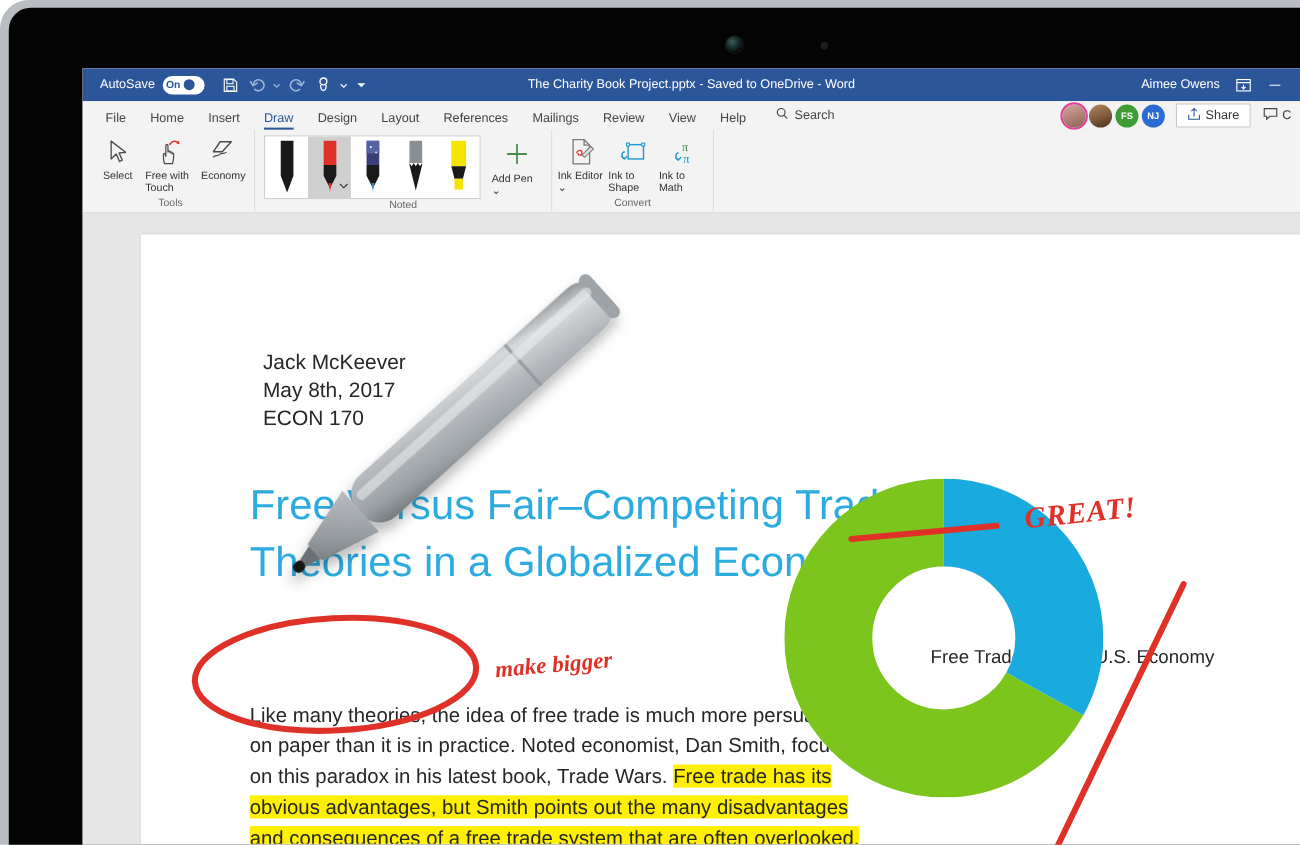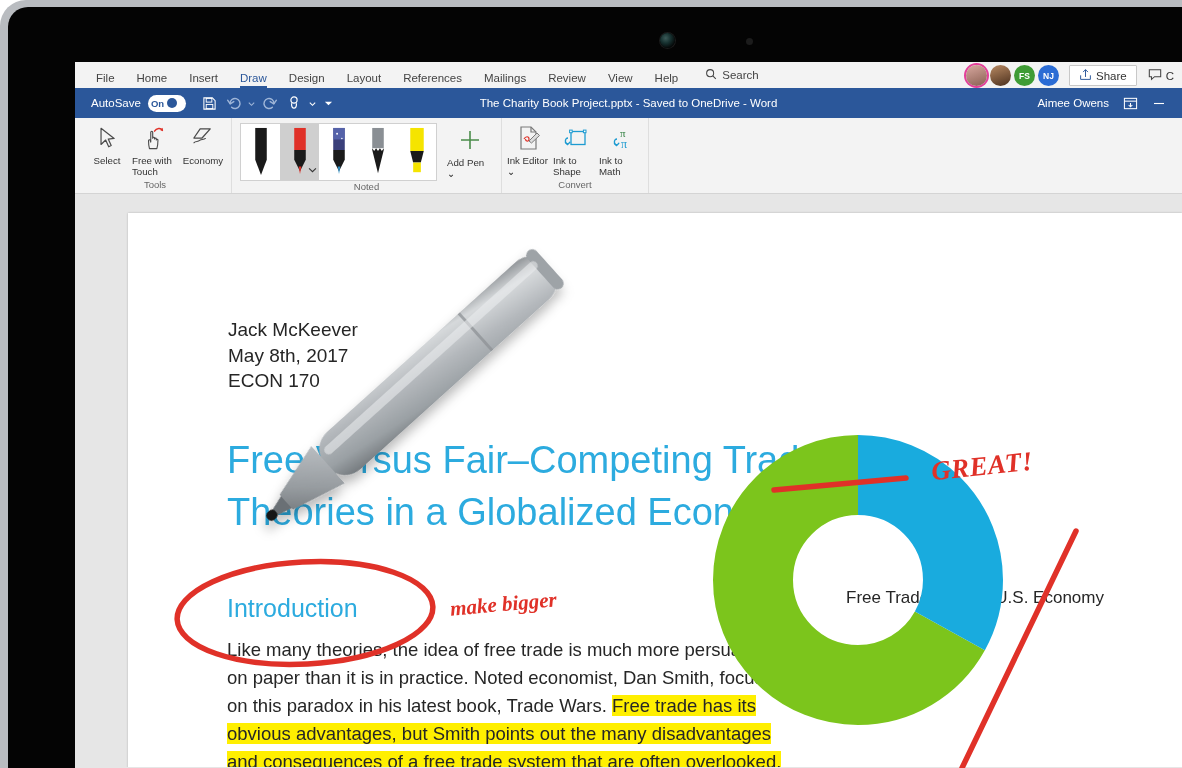--- a/index.html
+++ b/index.html
@@ -142,21 +142,21 @@
     position: relative; height: calc(706px - 30px - 26px - 77px);
     background: #e6e6e6; overflow: hidden;
   }
   #page {
     position: absolute; left: 53px; top: 19px; width: 1054px; height: 600px;
     background: #ffffff; box-shadow: 0 0 2px rgba(0,0,0,0.22);
   }
 
   
   #author-block {
-    position: absolute; left: 100px; top: 104px;
+    position: absolute; left: 111px; top: 104px;
     font-size: 19px; line-height: 25.5px; color: #262626;
   }
   #doc-heading {
     position: absolute; left: 99px; top: 221px; width: 610px;
     font-size: 38px; line-height: 52px; color: #2cabdf; font-weight: 400;
   }
   #section-heading {
     position: absolute; left: 99px; top: 381px;
     font-size: 25px; color: #2cabdf; font-weight: 400;
   }
@@ -190,20 +190,91 @@
 <body>
 
 <div id="device-frame">
   <div id="device-bezel">
     <div id="camera-lens"></div>
     <div id="camera-sensor"></div>
   </div>
 </div>
 
 <div id="word-window">
+
+  <div id="title-bar">
+    <div id="autosave-group">
+      <span id="autosave-label">AutoSave</span>
+      <div id="autosave-toggle">
+        <span id="autosave-state">On</span>
+        <span id="autosave-knob"></span>
+      </div>
+    </div>
+
+    <div id="qat-group">
+      <span class="qat-btn">
+        <svg width="15" height="15" viewBox="0 0 16 16">
+            <path d="M2 2h9l3 3v9H2V2z" fill="none" stroke="#fff" stroke-width="1.1"></path>
+            <rect x="4.5" y="2.5" width="6" height="4" fill="none" stroke="#fff" stroke-width="1"></rect>
+            <rect x="4.5" y="9" width="7" height="4.5" fill="none" stroke="#fff" stroke-width="1"></rect>
+          </svg>
+      </span>
+      <span class="qat-btn">
+        <svg width="16" height="16" viewBox="0 0 16 16">
+            <path d="M4 8.5a5 5 0 1 1 1.6 3.7" fill="none" stroke="#9fb6d8" stroke-width="1.4" stroke-linecap="round"></path>
+            <path d="M1.6 5.2 4.2 8.9 7.8 6.6" fill="none" stroke="#9fb6d8" stroke-width="1.4" stroke-linecap="round" stroke-linejoin="round"></path>
+          </svg>
+      </span>
+      <span class="qat-btn" style="width:12px">
+        <svg width="9" height="9" viewBox="0 0 10 10">
+            <path d="M2 4l3 3 3-3" fill="none" stroke="#9fb6d8" stroke-width="1.2"></path>
+          </svg>
+      </span>
+      <span class="qat-btn">
+        <svg width="16" height="16" viewBox="0 0 16 16">
+            <path d="M12 8.5a5 5 0 1 0-1.6 3.7" fill="none" stroke="#9fb6d8" stroke-width="1.4" stroke-linecap="round"></path>
+            <path d="M14.4 5.2 11.8 8.9 8.2 6.6" fill="none" stroke="#9fb6d8" stroke-width="1.4" stroke-linecap="round" stroke-linejoin="round"></path>
+          </svg>
+      </span>
+      <span class="qat-btn">
+        <svg width="16" height="16" viewBox="0 0 16 16">
+            <circle cx="8" cy="5" r="3.1" fill="none" stroke="#fff" stroke-width="1.2"></circle>
+            <path d="M5.5 8.2c0 3 .8 5 2.5 5s2.5-2 2.5-5" fill="none" stroke="#fff" stroke-width="1.2"></path>
+          </svg>
+      </span>
+      <span class="qat-btn" style="width:14px">
+        <svg width="9" height="9" viewBox="0 0 10 10">
+            <path d="M2 4l3 3 3-3" fill="none" stroke="#fff" stroke-width="1.2"></path>
+          </svg>
+      </span>
+      <span class="qat-btn" style="width:18px">
+        <svg width="9" height="7" viewBox="0 0 10 7">
+            <path d="M1 1.5l4 4 4-4z" fill="#fff"></path>
+          </svg>
+      </span>
+    </div>
+
+    <div id="doc-title">The Charity Book Project.pptx - Saved to OneDrive - Word</div>
+
+    <div id="titlebar-right">
+      <span id="account-name">Aimee Owens</span>
+      <span id="ribbon-display-icon">
+        <svg width="15" height="15" viewBox="0 0 16 16">
+            <rect x="1.5" y="2.5" width="13" height="11" fill="none" stroke="#fff" stroke-width="1.1"></rect>
+            <path d="M1.5 5.5h13" stroke="#fff" stroke-width="1.1"></path>
+            <path d="M8 7.5v4M6 9.6l2 2 2-2" stroke="#fff" stroke-width="1.1" fill="none"></path>
+          </svg>
+      </span>
+      <span id="minimize-btn">
+        <svg width="14" height="14" viewBox="0 0 14 14">
+            <path d="M2 7.5h10" stroke="#fff" stroke-width="1.1"></path>
+          </svg>
+      </span>
+    </div>
+  </div>
 
   <div id="tab-strip">
     <div class="ribbon-tab">File</div>
     <div class="ribbon-tab">Home</div>
     <div class="ribbon-tab">Insert</div>
     <div class="ribbon-tab active">Draw</div>
     <div class="ribbon-tab">Design</div>
     <div class="ribbon-tab">Layout</div>
     <div class="ribbon-tab">References</div>
     <div class="ribbon-tab">Mailings</div>
@@ -238,91 +309,20 @@
       </div>
 
       <div id="comments-button">
         <span>
           <svg width="14" height="13" viewBox="0 0 16 14">
               <path d="M1.5 1.5h13v8h-7l-3.5 3v-3h-2.5z" fill="none" stroke="#444" stroke-width="1.2"></path>
             </svg>
         </span>
         <span>C</span>
       </div>
-    </div>
-  </div>
-
-  <div id="title-bar">
-    <div id="autosave-group">
-      <span id="autosave-label">AutoSave</span>
-      <div id="autosave-toggle">
-        <span id="autosave-state">On</span>
-        <span id="autosave-knob"></span>
-      </div>
-    </div>
-
-    <div id="qat-group">
-      <span class="qat-btn">
-        <svg width="15" height="15" viewBox="0 0 16 16">
-            <path d="M2 2h9l3 3v9H2V2z" fill="none" stroke="#fff" stroke-width="1.1"></path>
-            <rect x="4.5" y="2.5" width="6" height="4" fill="none" stroke="#fff" stroke-width="1"></rect>
-            <rect x="4.5" y="9" width="7" height="4.5" fill="none" stroke="#fff" stroke-width="1"></rect>
-          </svg>
-      </span>
-      <span class="qat-btn">
-        <svg width="16" height="16" viewBox="0 0 16 16">
-            <path d="M4 8.5a5 5 0 1 1 1.6 3.7" fill="none" stroke="#9fb6d8" stroke-width="1.4" stroke-linecap="round"></path>
-            <path d="M1.6 5.2 4.2 8.9 7.8 6.6" fill="none" stroke="#9fb6d8" stroke-width="1.4" stroke-linecap="round" stroke-linejoin="round"></path>
-          </svg>
-      </span>
-      <span class="qat-btn" style="width:12px">
-        <svg width="9" height="9" viewBox="0 0 10 10">
-            <path d="M2 4l3 3 3-3" fill="none" stroke="#9fb6d8" stroke-width="1.2"></path>
-          </svg>
-      </span>
-      <span class="qat-btn">
-        <svg width="16" height="16" viewBox="0 0 16 16">
-            <path d="M12 8.5a5 5 0 1 0-1.6 3.7" fill="none" stroke="#9fb6d8" stroke-width="1.4" stroke-linecap="round"></path>
-            <path d="M14.4 5.2 11.8 8.9 8.2 6.6" fill="none" stroke="#9fb6d8" stroke-width="1.4" stroke-linecap="round" stroke-linejoin="round"></path>
-          </svg>
-      </span>
-      <span class="qat-btn">
-        <svg width="16" height="16" viewBox="0 0 16 16">
-            <circle cx="8" cy="5" r="3.1" fill="none" stroke="#fff" stroke-width="1.2"></circle>
-            <path d="M5.5 8.2c0 3 .8 5 2.5 5s2.5-2 2.5-5" fill="none" stroke="#fff" stroke-width="1.2"></path>
-          </svg>
-      </span>
-      <span class="qat-btn" style="width:14px">
-        <svg width="9" height="9" viewBox="0 0 10 10">
-            <path d="M2 4l3 3 3-3" fill="none" stroke="#fff" stroke-width="1.2"></path>
-          </svg>
-      </span>
-      <span class="qat-btn" style="width:18px">
-        <svg width="9" height="7" viewBox="0 0 10 7">
-            <path d="M1 1.5l4 4 4-4z" fill="#fff"></path>
-          </svg>
-      </span>
-    </div>
-
-    <div id="doc-title">The Charity Book Project.pptx - Saved to OneDrive - Word</div>
-
-    <div id="titlebar-right">
-      <span id="account-name">Aimee Owens</span>
-      <span id="ribbon-display-icon">
-        <svg width="15" height="15" viewBox="0 0 16 16">
-            <rect x="1.5" y="2.5" width="13" height="11" fill="none" stroke="#fff" stroke-width="1.1"></rect>
-            <path d="M1.5 5.5h13" stroke="#fff" stroke-width="1.1"></path>
-            <path d="M8 7.5v4M6 9.6l2 2 2-2" stroke="#fff" stroke-width="1.1" fill="none"></path>
-          </svg>
-      </span>
-      <span id="minimize-btn">
-        <svg width="14" height="14" viewBox="0 0 14 14">
-            <path d="M2 7.5h10" stroke="#fff" stroke-width="1.1"></path>
-          </svg>
-      </span>
     </div>
   </div>
 
   <div id="ribbon">
 
     <div class="ribbon-group">
       <div class="group-body">
         <div class="ribbon-item">
           <span class="glyph">
             <svg width="21" height="24" viewBox="0 0 22 26">
@@ -463,21 +463,20 @@
     <div id="page">
 
       <div id="author-block">
         <div>Jack McKeever</div>
         <div>May 8th, 2017</div>
         <div>ECON 170</div>
       </div>
 
       <div id="doc-heading">Free Versus Fair–Competing Trade Theories in a Globalized Economy</div>
 
-      <div id="section-heading">Introduction</div>
 
       <div id="body-paragraph"><span>Like many theories, the idea of free trade is much more persuasive on paper than it is in practice. Noted economist, Dan Smith, focuses on this paradox in his latest book, Trade Wars. </span><span class="hl">Free trade has its obvious advantages, but Smith points out the many disadvantages and consequences of a free trade system that are often overlooked.</span></div>
 
       <div id="chart-block">
         <div id="chart-title">Free Trade and the U.S. Economy</div>
       </div>
     </div>
   </div>
 </div>
 

